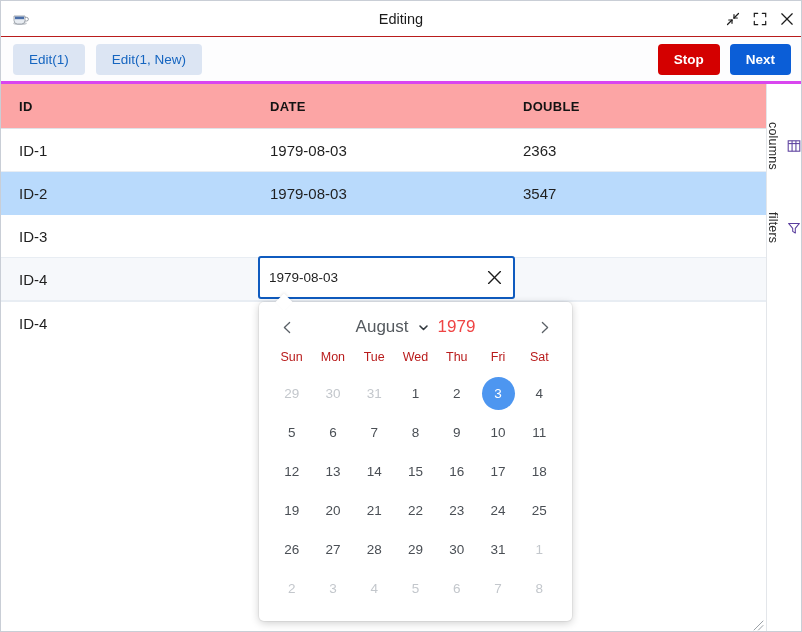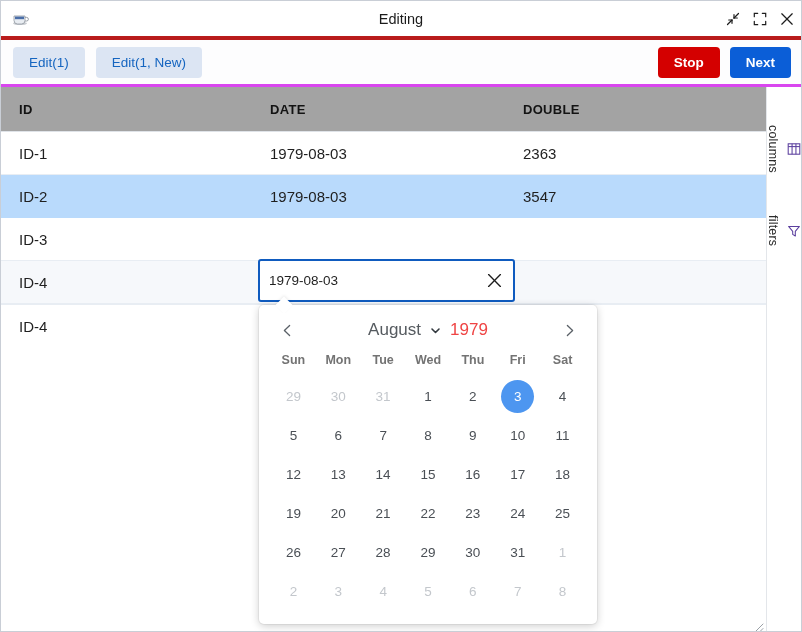--- a/index.html
+++ b/index.html
@@ -19,21 +19,21 @@
     border: 1px solid #c9ced6;
     background: #ffffff;
     overflow: hidden;
   }
 
   
   .titlebar {
     position: relative;
     height: 35px;
     background: #ffffff;
-    border-bottom: 4px solid #b91c1c;
+    border-bottom: 1px solid #b91c1c;
     display: flex;
     align-items: center;
   }
   .app-icon {
     width: 28px;
     height: 28px;
     margin-left: 6px;
     display: flex;
     align-items: center;
     justify-content: center;
@@ -144,21 +144,21 @@
     writing-mode: vertical-rl;
     letter-spacing: 0.2px;
   }
 
   
   .grid-header {
     display: flex;
     height: 44px;
     align-items: center;
     border-bottom: 1px solid #dfe3e8;
-    background: #a3a3a3;
+    background: #fca5a5;
   }
   .col {
     box-sizing: border-box;
     position: relative;
     display: flex;
     align-items: center;
   }
   .col-id    { width: 248px; padding-left: 18px; }
   .col-date  { width: 252px; padding-left: 21px; }
   .col-dbl   { flex: 1;      padding-left: 22px; }
@@ -238,21 +238,21 @@
     align-items: center;
     justify-content: center;
     cursor: pointer;
   }
 
   
   .calendar {
     position: absolute;
     left: 258px;
     top: 218px;
-    width: 338px;
+    width: 313px;
     background: #ffffff;
     border-radius: 5px;
     box-shadow: 0 2px 9px rgba(0,0,0,0.20), 0 0 0 1px rgba(0,0,0,0.045);
     padding: 8px 0 13px 0;
     box-sizing: border-box;
     z-index: 25;
   }
   .cal-caret {
     position: absolute;
     top: -6px;
@@ -299,22 +299,22 @@
   .cal-chevron { display:flex; align-items:center; cursor:pointer; }
   .cal-grid {
     display: grid;
     grid-template-columns: repeat(7, 1fr);
     padding: 0 12px;
     box-sizing: border-box;
   }
   .dow {
     text-align: center;
     font-size: 12.5px;
-    font-weight: bold;
-    color: #737373;
+    font-weight: normal;
+    color: #b91c1c;
     padding: 6px 0 10px 0;
   }
   .day {
     height: 39px;
     display: flex;
     align-items: center;
     justify-content: center;
     font-size: 13.5px;
     color: #4a4f55;
     cursor: pointer;

